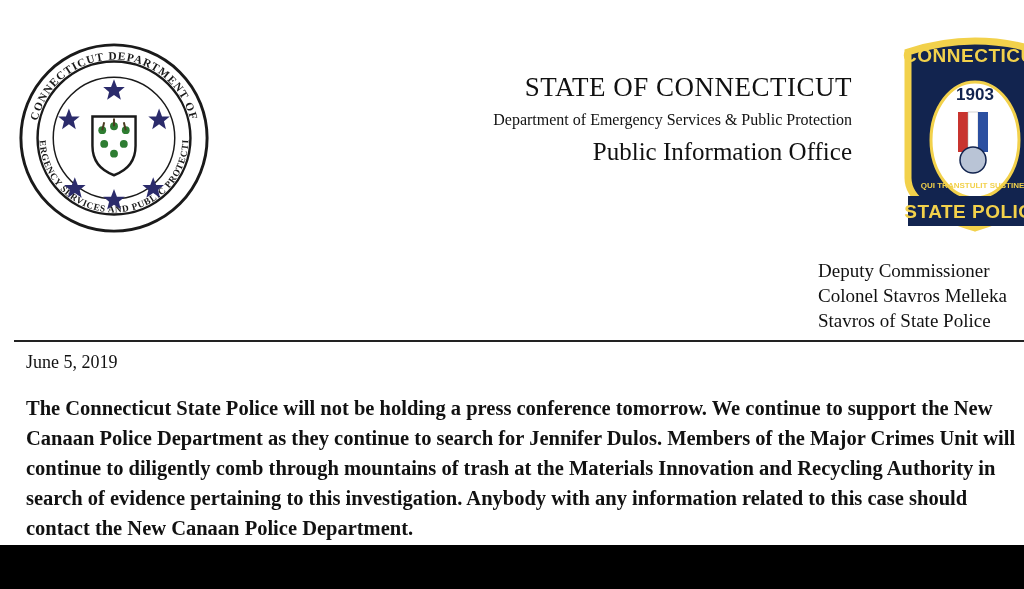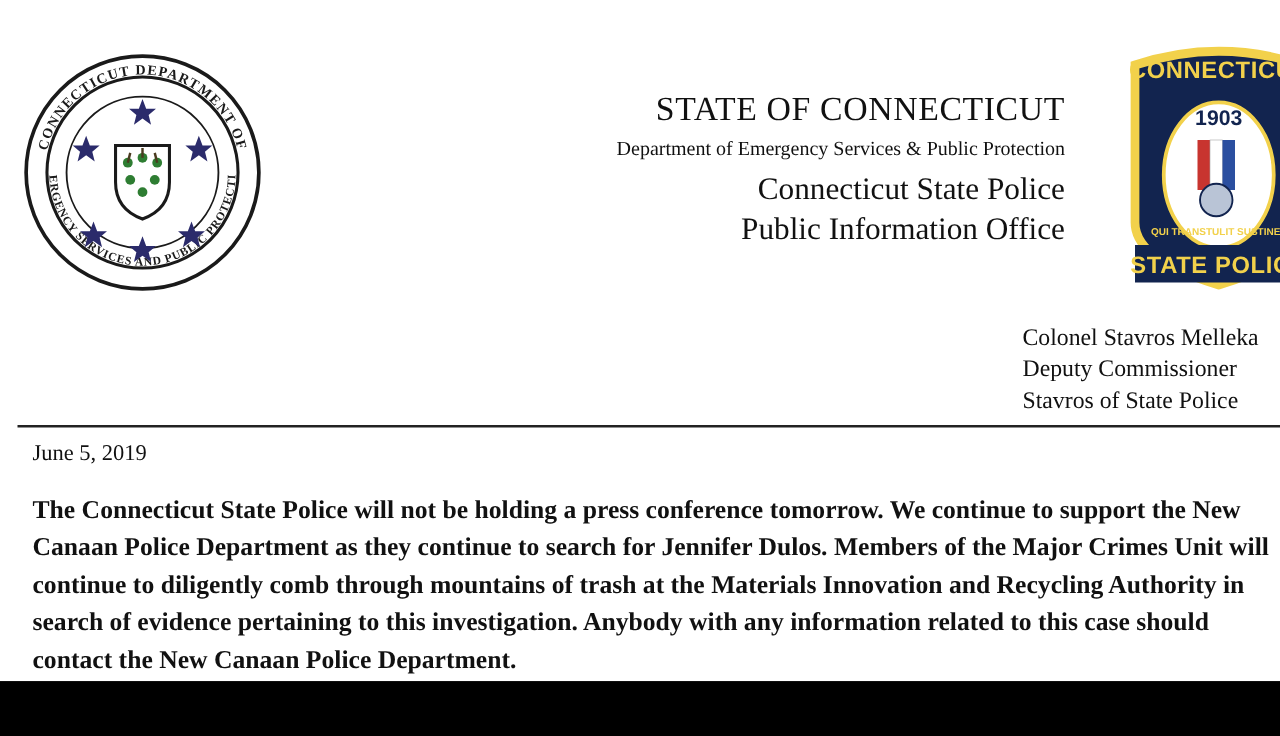--- a/index.html
+++ b/index.html
@@ -201,29 +201,28 @@
         </g>
         <text x="75" y="160" text-anchor="middle" font-family="'Liberation Sans', sans-serif" font-size="8" font-weight="bold" fill="#f2d14b">QUI TRANSTULIT SUSTINET</text>
         <rect x="8" y="168" width="134" height="30" fill="#12244f"></rect>
         <text x="75" y="190" text-anchor="middle" font-family="'Liberation Sans', sans-serif" font-size="19" font-weight="bold" fill="#f2d14b" letter-spacing="0.5">STATE POLICE</text>
       </svg>
     </div>
 
     <div class="title-block">
       <div class="title-line-1">STATE OF CONNECTICUT</div>
       <div class="title-line-2">Department of Emergency Services &amp; Public Protection</div>
-      <div class="title-line-3">Connecticut State Police</div>
       <div class="title-line-4">Public Information Office</div>
     </div>
   </div>
 
 
   <div class="official-right">
+    <div>Deputy Commissioner</div>
     <div>Colonel Stavros Melleka</div>
-    <div>Deputy Commissioner</div>
     <div>Stavros of State Police</div>
   </div>
 
   <div class="rule"></div>
 
   <div class="date">June 5, 2019</div>
 
   <div class="body-text">
     <p>The Connecticut State Police will not be holding a press conference tomorrow.  We continue to support the New Canaan Police Department as they continue to search for Jennifer Dulos.  Members of the Major Crimes Unit will continue to diligently comb through mountains of trash at the Materials Innovation and Recycling Authority in search of evidence pertaining to this investigation.  Anybody with any information related to this case should contact the New Canaan Police Department.</p>
   </div>

